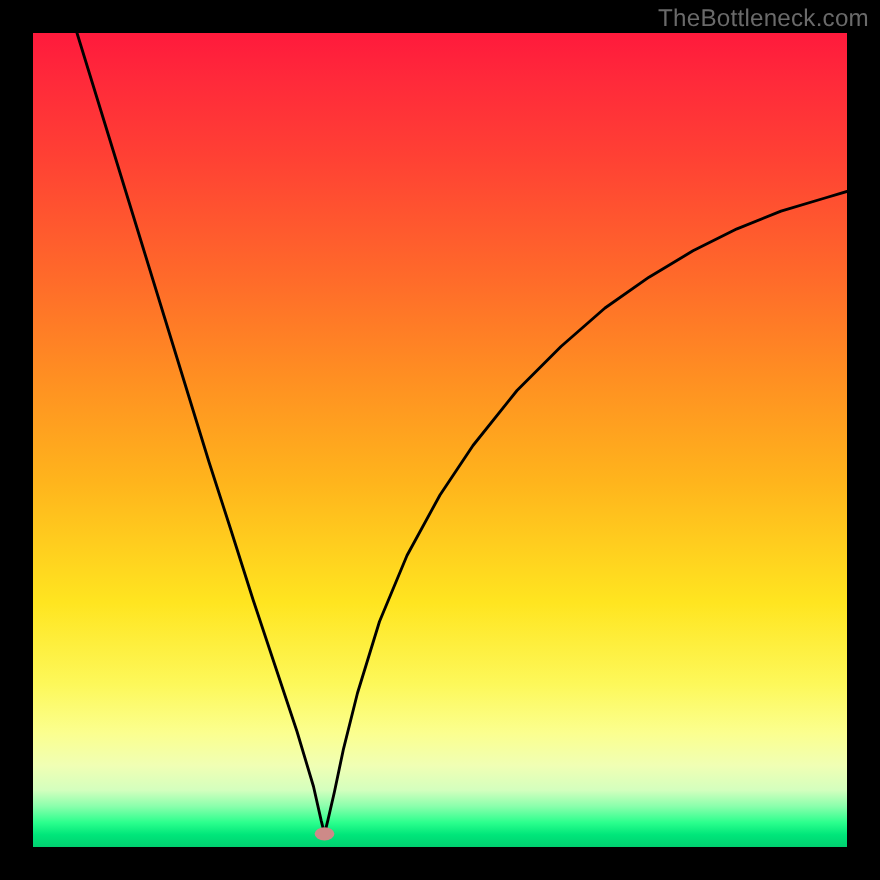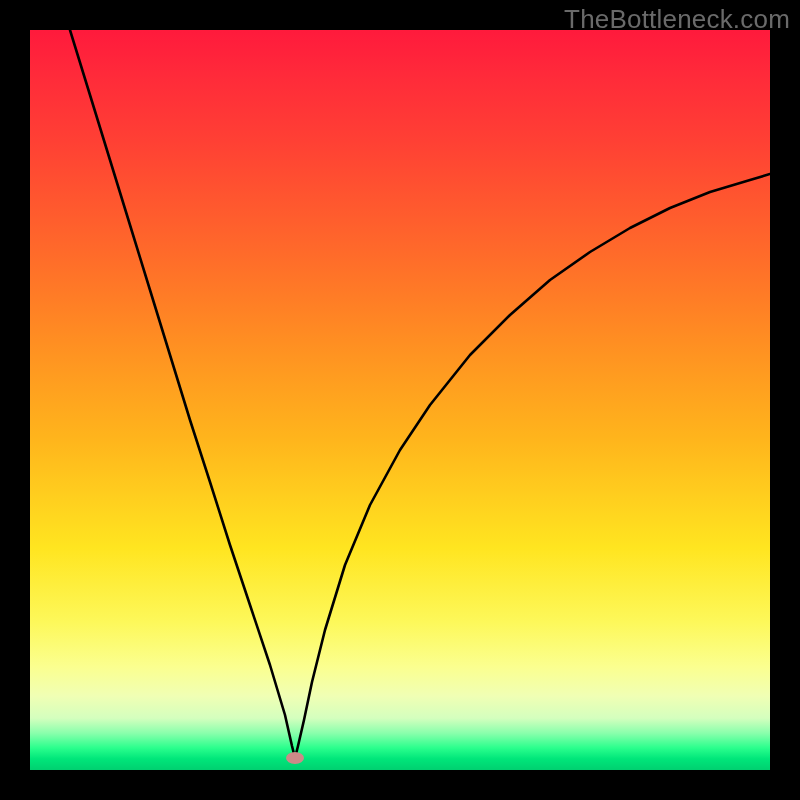--- a/index.html
+++ b/index.html
@@ -15,21 +15,21 @@
     position: relative;
     width: 800px;
     height: 800px;
     background: #000;
   }
   .watermark {
     position: absolute;
     top: 4px;
     right: 10px;
     color: #6a6a6a;
-    font-size: 26px;
+    font-size: 22px;
     font-weight: 500;
     font-family: Arial, Helvetica, sans-serif;
     letter-spacing: 0.2px;
     z-index: 5;
   }
   .plot {
     position: absolute;
     left: 30px;
     top: 30px;
     width: 740px;

